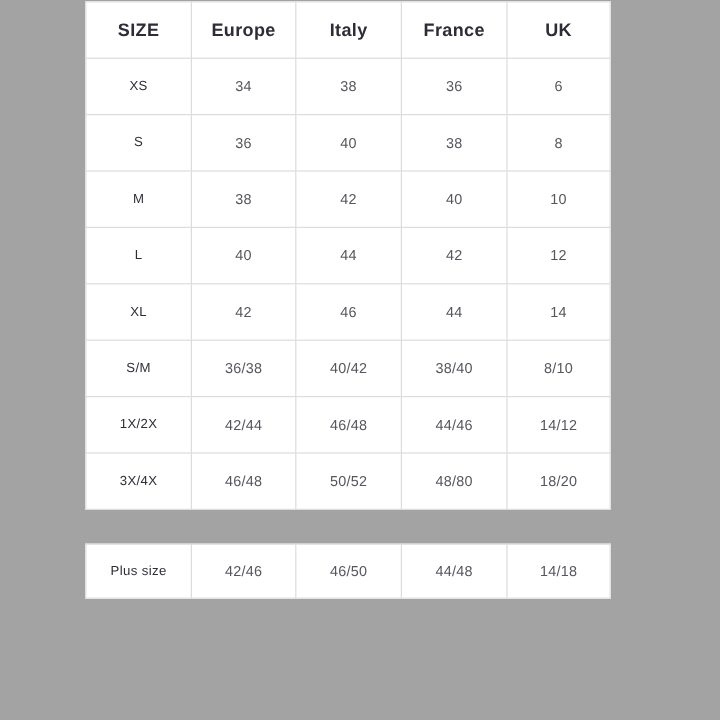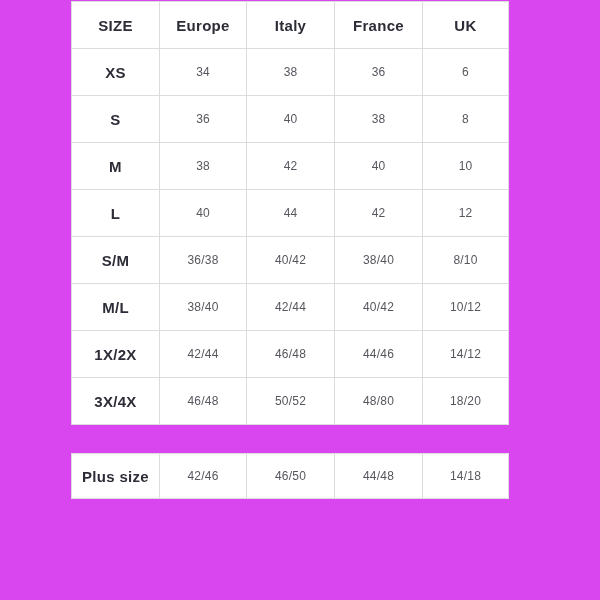--- a/index.html
+++ b/index.html
@@ -7,21 +7,21 @@
     padding: 0;
     width: 600px;
     height: 600px;
     background: #ffffff;
     font-family: "Liberation Sans", sans-serif;
   }
   .page {
     width: 600px;
     height: 600px;
     overflow: hidden;
-    background: #d946ef;
+    background: #a3a3a3;
   }
   table.size-table {
     border-collapse: collapse;
     table-layout: fixed;
     width: 437px;
     margin-left: 71px;
     background: #ffffff;
   }
   table.size-table.first {
     margin-top: 1px;
@@ -50,22 +50,22 @@
     letter-spacing: 0.3px;
     color: #2d2d38;
   }
   .size-table td {
     font-size: 12px;
     font-weight: 400;
     letter-spacing: 0.2px;
     color: #56565e;
   }
   .size-table td.label {
-    font-size: 15px;
-    font-weight: 700;
+    font-size: 11px;
+    font-weight: 400;
     letter-spacing: 0.3px;
     color: #2d2d38;
   }
 </style>
 </head>
 <body>
 
 <div class="page">
 
   <table class="size-table first">
@@ -108,32 +108,32 @@
           <td>10</td>
         </tr>
         <tr>
           <td class="label">L</td>
           <td>40</td>
           <td>44</td>
           <td>42</td>
           <td>12</td>
         </tr>
         <tr>
+          <td class="label">XL</td>
+          <td>42</td>
+          <td>46</td>
+          <td>44</td>
+          <td>14</td>
+        </tr>
+        <tr>
           <td class="label">S/M</td>
           <td>36/38</td>
           <td>40/42</td>
           <td>38/40</td>
           <td>8/10</td>
-        </tr>
-        <tr>
-          <td class="label">M/L</td>
-          <td>38/40</td>
-          <td>42/44</td>
-          <td>40/42</td>
-          <td>10/12</td>
         </tr>
         <tr>
           <td class="label">1X/2X</td>
           <td>42/44</td>
           <td>46/48</td>
           <td>44/46</td>
           <td>14/12</td>
         </tr>
         <tr>
           <td class="label">3X/4X</td>

